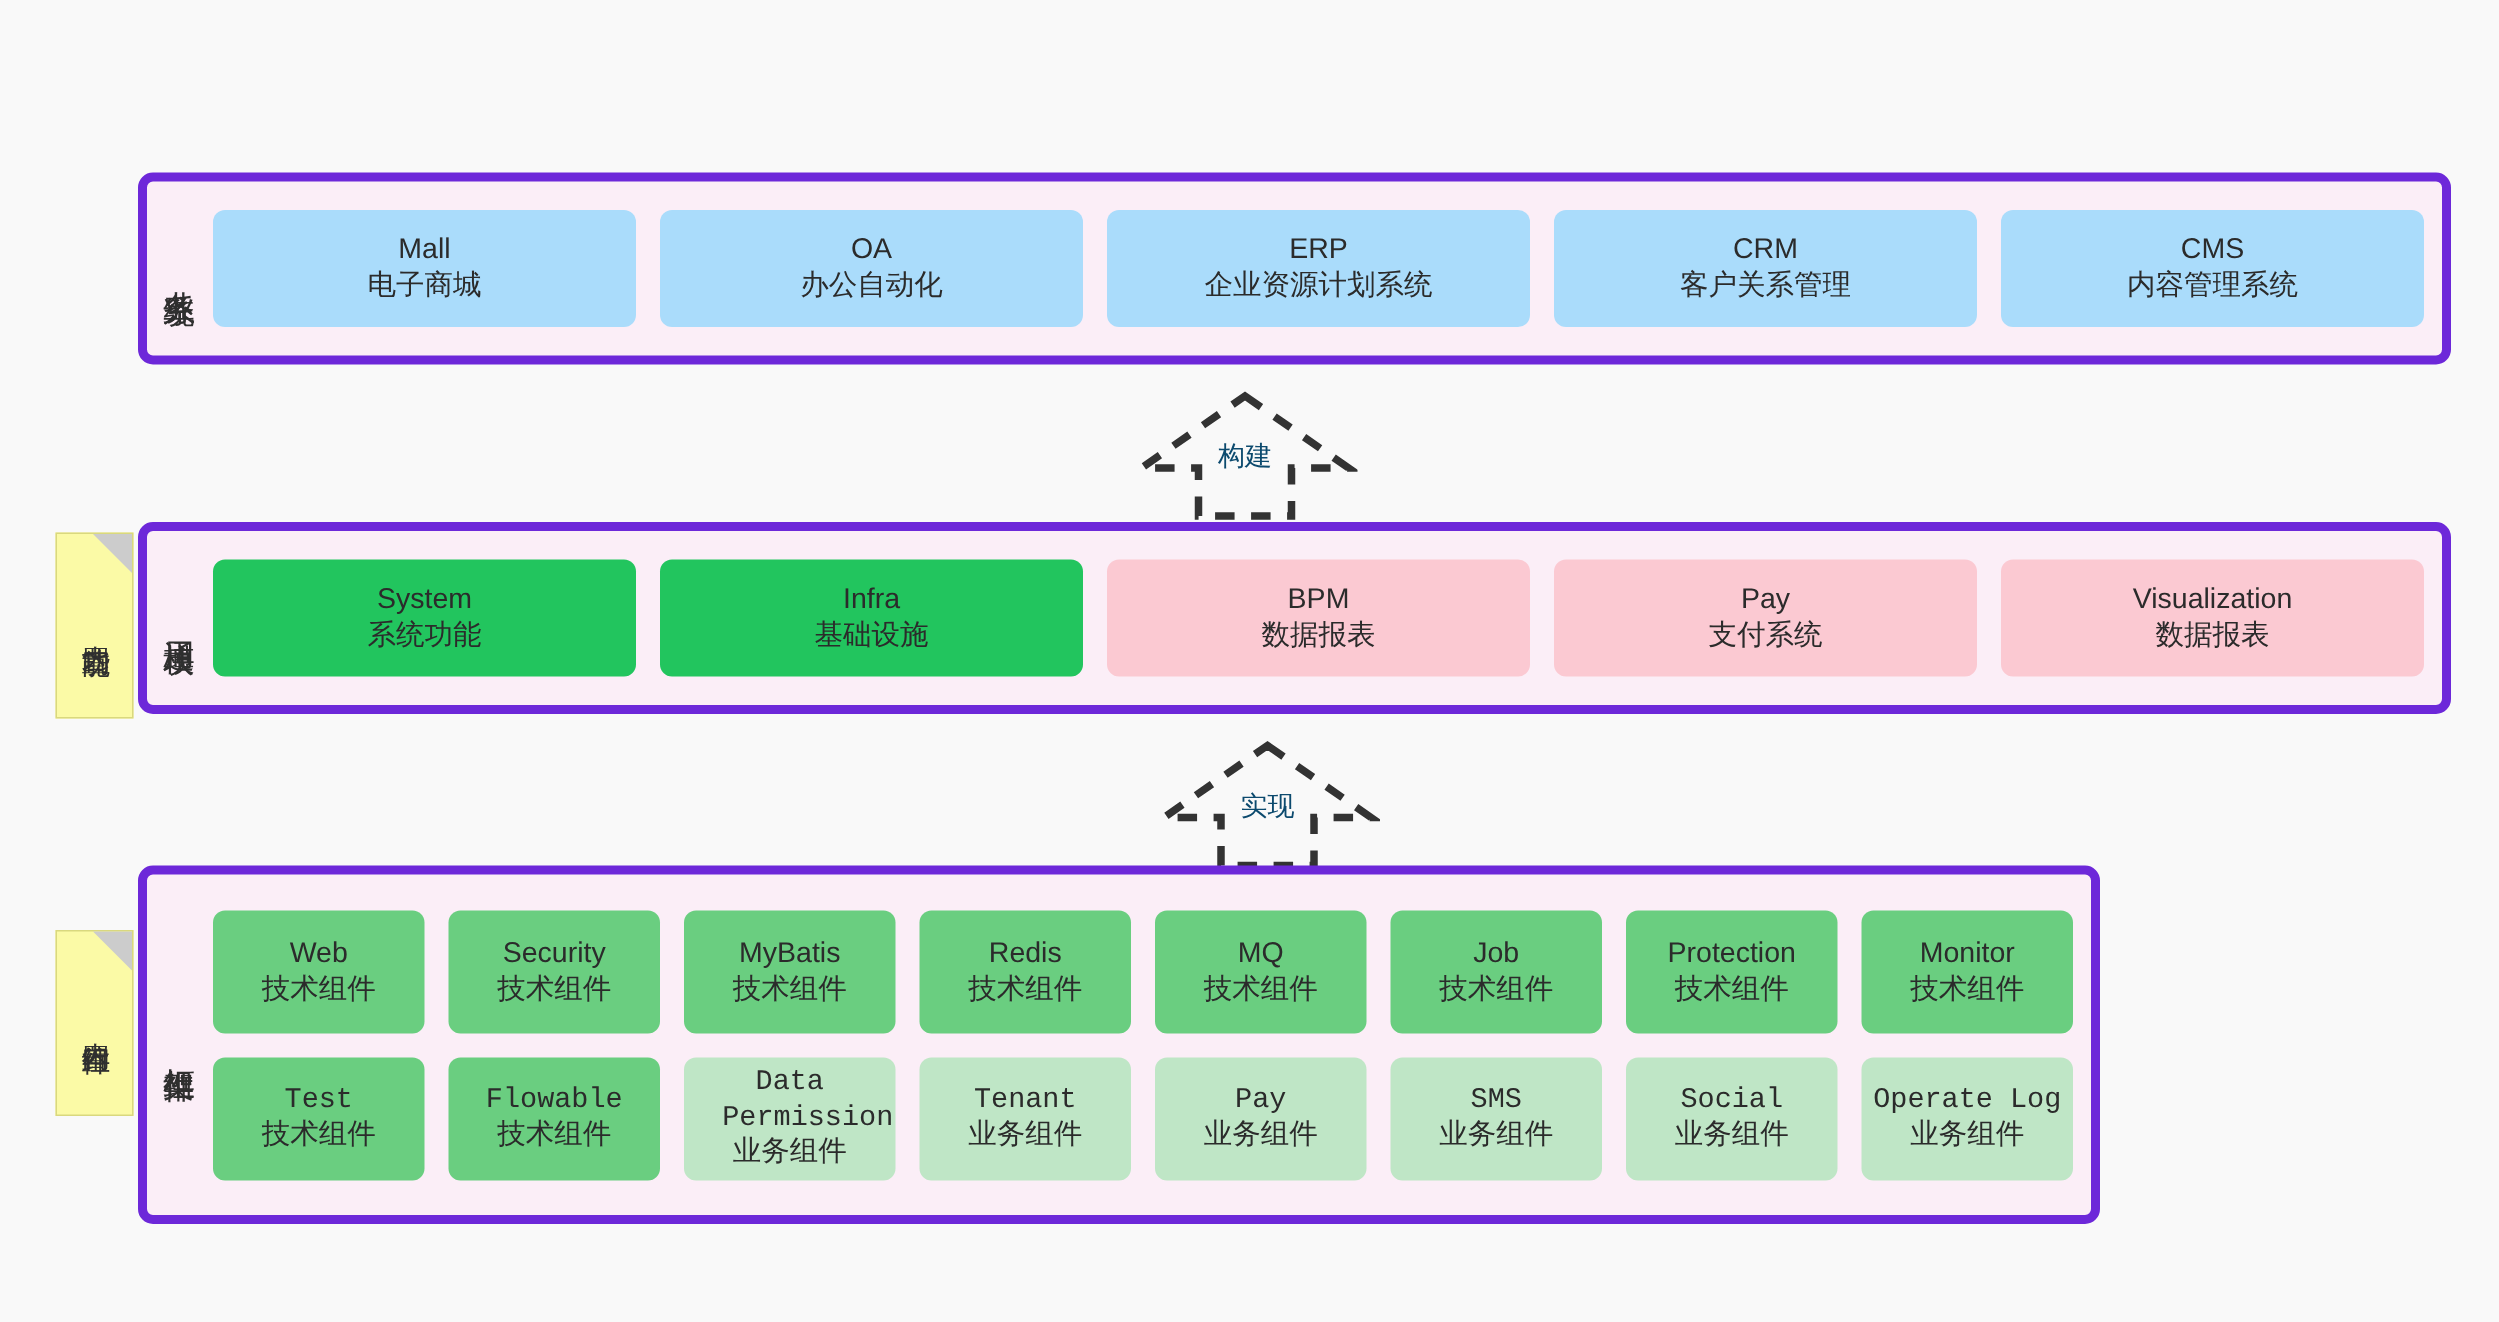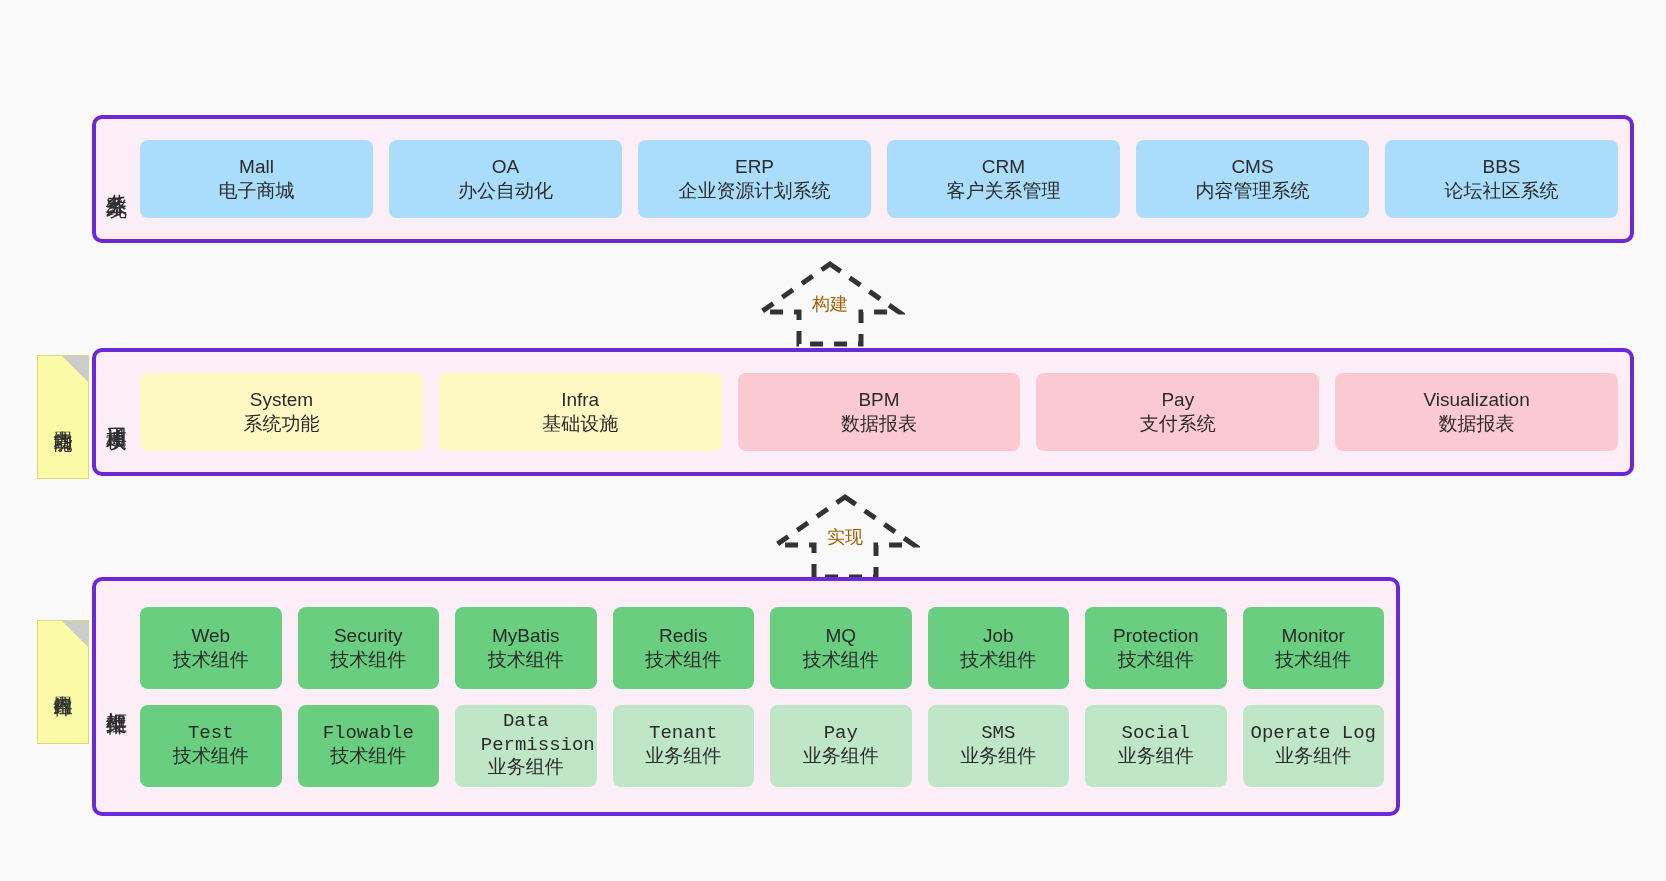--- a/index.html
+++ b/index.html
@@ -20,21 +20,21 @@
     position: absolute;
     left: 0; top: 0;
     width: 1666px;
     height: 881px;
   }
 
   
   .layer {
     position: absolute;
     background: #fbeef7;
-    border: 4px solid #6d28d9;
+    border: 6px solid #6d28d9;
     border-radius: 10px;
     box-sizing: border-box;
     display: flex;
     align-items: stretch;
   }
 
   
   .layer-label {
     writing-mode: vertical-rl;
     text-orientation: upright;
@@ -80,21 +80,21 @@
     line-height: 1.25;
     color: #2b2b2b;
     box-sizing: border-box;
     padding: 6px 4px;
   }
   .card .t1 { display: block; }
   .card .t2 { display: block; }
 
   
   .c-blue        { background: #aadcfb; }
-  .c-red-strong  { background: #fef9c3; }
+  .c-red-strong  { background: #22c55e; }
   .c-red-soft    { background: #fbc9d2; }
   .c-green-strong{ background: #6ace80; }
   .c-green-soft  { background: #bfe6c6; }
 
   
   .note {
     position: absolute;
     background: #fbfaa6;
     border: 1px solid #d9d87e;
     box-sizing: border-box;
@@ -120,21 +120,21 @@
     border-top: 26px solid #cccccc;
   }
 
   
   .arrow-wrap {
     position: absolute;
   }
   .arrow-label {
     position: absolute;
     font-size: 18px;
-    color: #a16207;
+    color: #0c4a6e;
     background: transparent;
     white-space: nowrap;
     user-select: none;
     left: 50%;
     transform: translateX(-50%);
   }
 </style>
 </head>
 <body>
 
@@ -156,24 +156,20 @@
           <span class="t1">ERP</span>
           <span class="t2">企业资源计划系统</span>
         </div>
         <div class="card c-blue">
           <span class="t1">CRM</span>
           <span class="t2">客户关系管理</span>
         </div>
         <div class="card c-blue">
           <span class="t1">CMS</span>
           <span class="t2">内容管理系统</span>
-        </div>
-        <div class="card c-blue">
-          <span class="t1">BBS</span>
-          <span class="t2">论坛社区系统</span>
         </div>
       </div>
     </div>
   </div>
 
   <div class="arrow-wrap" style="left:755px; top:258px; width:150px; height:90px;">
     <svg width="150" height="90" viewBox="0 0 150 90">
       <path d="M 75 6 L 144 54 L 106 54 L 106 86 L 44 86 L 44 54 L 6 54 Z" fill="none" stroke="#333333" stroke-width="5" stroke-dasharray="13,11" stroke-linejoin="miter"></path>
     </svg>
     <div class="arrow-label" style="top:34px;">构建</div>

